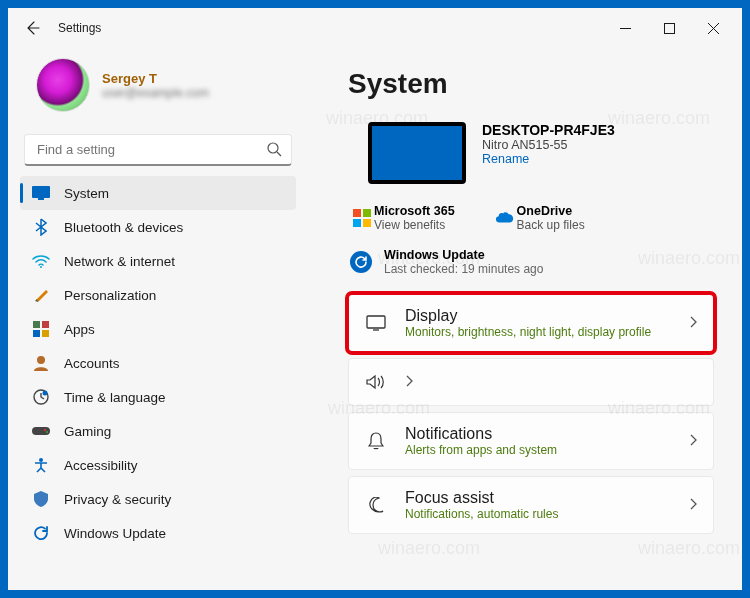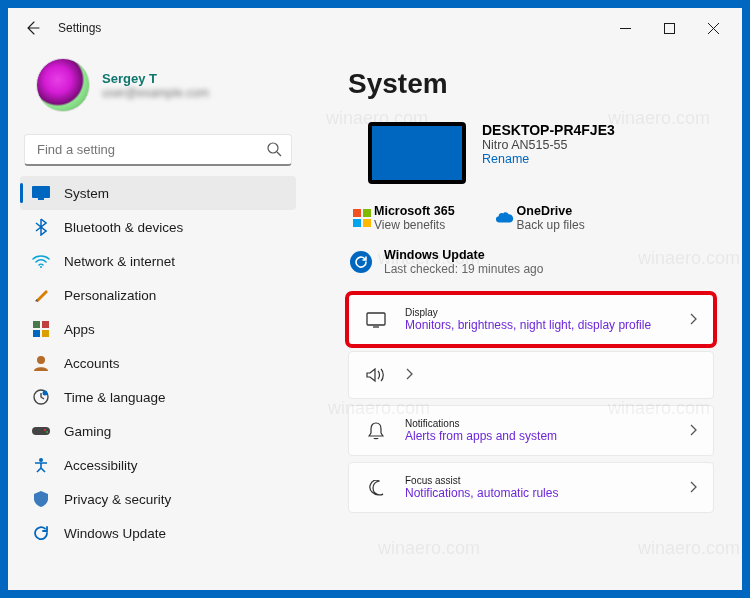--- a/index.html
+++ b/index.html
@@ -8,21 +8,21 @@
 .titlebar { height: 40px; display: flex; align-items: center; padding: 0 12px; }
 .back-btn { width: 24px; height: 24px; display: flex; align-items: center; justify-content: center; cursor: pointer; border-radius: 4px; }
 .title { font-size: 12px; margin-left: 14px; color: #1b1b1b; }
 .caption { margin-left: auto; display: flex; gap: 26px; align-items: center; padding-right: 8px; }
 .caption div { cursor: pointer; color: #1b1b1b; display: flex; align-items: center; justify-content: center; width: 18px; height: 18px; }
 
 .body { flex: 1; display: flex; overflow: hidden; }
 .sidebar { width: 300px; padding: 6px 12px 12px 12px; overflow-y: auto; }
 .profile { display: flex; align-items: center; gap: 12px; padding: 4px 4px 14px 16px; }
 .avatar { width: 54px; height: 54px; border-radius: 50%; background: radial-gradient(circle at 40% 40%, #e83fe8 0%, #d41cd4 30%, #7d0c7d 55%, #8fe68f 60%, #5aa65a 100%); border: 1px solid #ddd; }
-.profile-text .name { font-size: 13px; font-weight: 600; color: #0f766e; }
+.profile-text .name { font-size: 13px; font-weight: 600; color: #a16207; }
 .profile-text .email { font-size: 12px; color: #777; filter: blur(2.5px); }
 
 .search { position: relative; margin: 8px 4px 10px 4px; }
 .search input { width: 100%; height: 32px; border: 1px solid #e6e6e6; border-bottom: 2px solid #888; border-radius: 4px; background: #fff; padding: 0 20px 0 12px; font-size: 13px; outline: none; }
 .search .si { position: absolute; right: 10px; top: 7px; color: #555; }
 
 .nav { list-style: none; }
 .nav li { display: flex; align-items: center; gap: 14px; padding: 8px 12px; border-radius: 4px; cursor: pointer; font-size: 13.5px; color: #1b1b1b; position: relative; }
 .nav li.active { background: #eaeaea; }
 .nav li.active::before { content: ""; position: absolute; left: 0; top: 7px; bottom: 7px; width: 3px; background: #0067c0; border-radius: 2px; }
@@ -44,22 +44,22 @@
 
 .update-row { display: flex; gap: 12px; align-items: center; margin-bottom: 18px; margin-left: 2px; }
 .update-row .uic { width: 22px; height: 22px; border-radius: 50%; background: #0067c0; display:flex; align-items:center; justify-content:center; color:#fff; }
 .update-row .utxt .l1 { font-size: 12.5px; font-weight: 600; }
 .update-row .utxt .l2 { font-size: 12px; color: #666; }
 
 .card { background: #fdfdfd; border: 1px solid #e9e9e9; border-radius: 4px; padding: 12px 16px; margin-bottom: 6px; display: flex; align-items: center; gap: 18px; cursor: pointer; }
 .card.highlighted { outline: 4px solid #e3000f; outline-offset: -1px; }
 .card .cic { width: 22px; height: 22px; display:flex; align-items:center; justify-content:center; color:#333; }
 .card .ctxt { flex: 1; }
-.card .ctxt .l1 { font-size: 10px; color: #1b1b1b; }
-.card .ctxt .l2 { font-size: 12px; color: #6d28d9; }
+.card .ctxt .l1 { font-size: 16px; color: #1b1b1b; }
+.card .ctxt .l2 { font-size: 12px; color: #4d7c0f; }
 .card .chev { color: #555; }
 
 .watermark { position: absolute; color: rgba(0,0,0,0.06); font-size: 18px; font-weight: 400; pointer-events: none; user-select: none; }
 </style>
 </head>
 <body>
 
 <div class="window">
   <div class="titlebar">
     <div class="back-btn">

